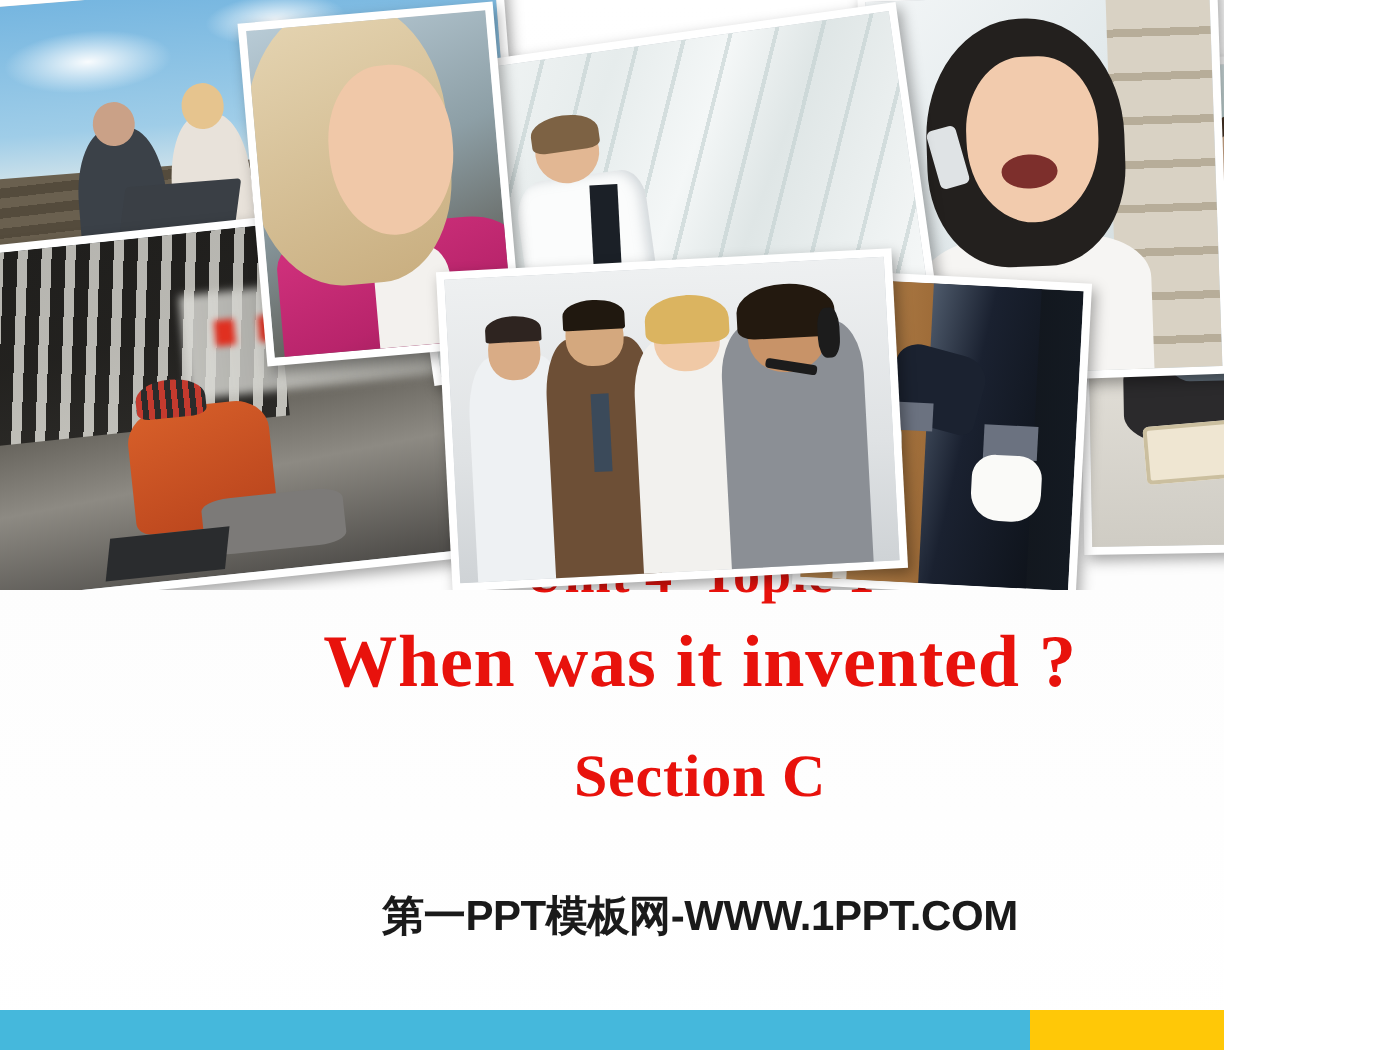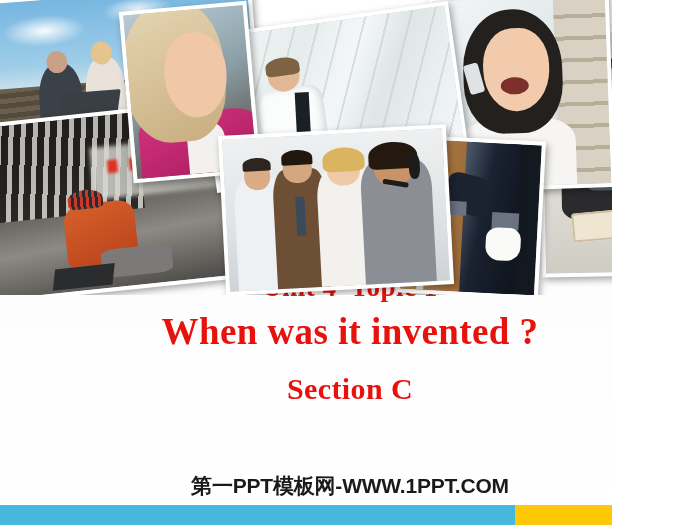--- a/index.html
+++ b/index.html
@@ -204,21 +204,20 @@
     left: 0;
     top: 444px;
     width: 700px;
     text-align: center;
     font-family: "Liberation Sans", "DejaVu Sans", sans-serif;
     font-weight: bold;
     font-size: 21px;
     color: #1a1a1a;
     letter-spacing: -0.2px;
     white-space: pre;
-    margin-top: 28px;
   }
 
   
   #bottombar {
     position: absolute;
     left: 0;
     top: 505px;
     width: 700px;
     height: 20px;
     display: flex;

